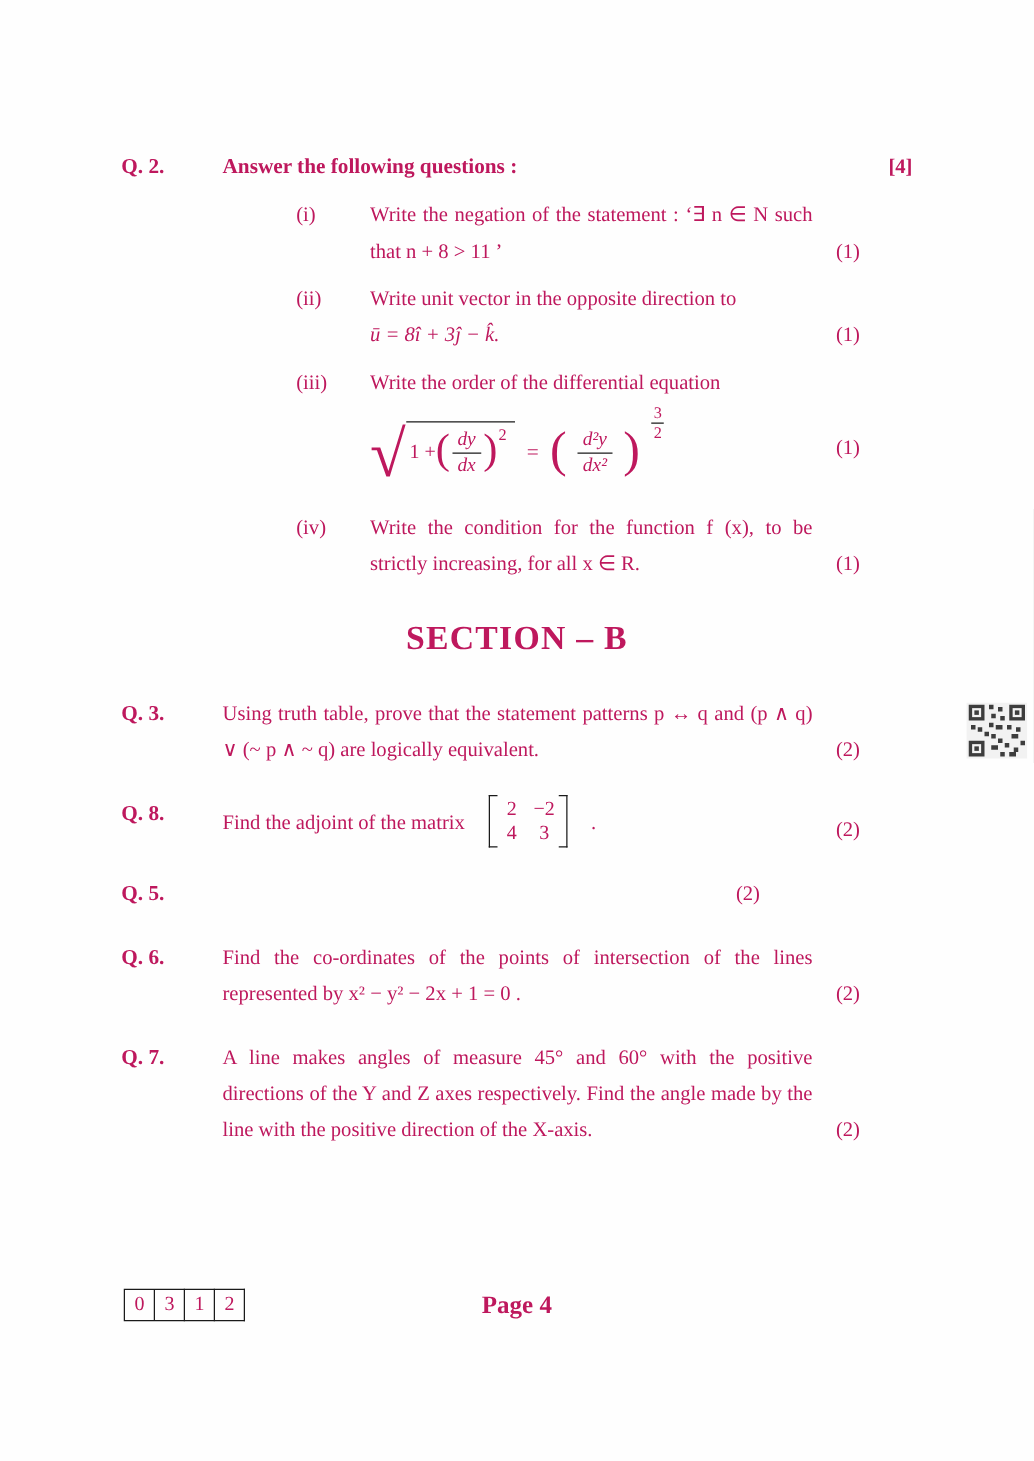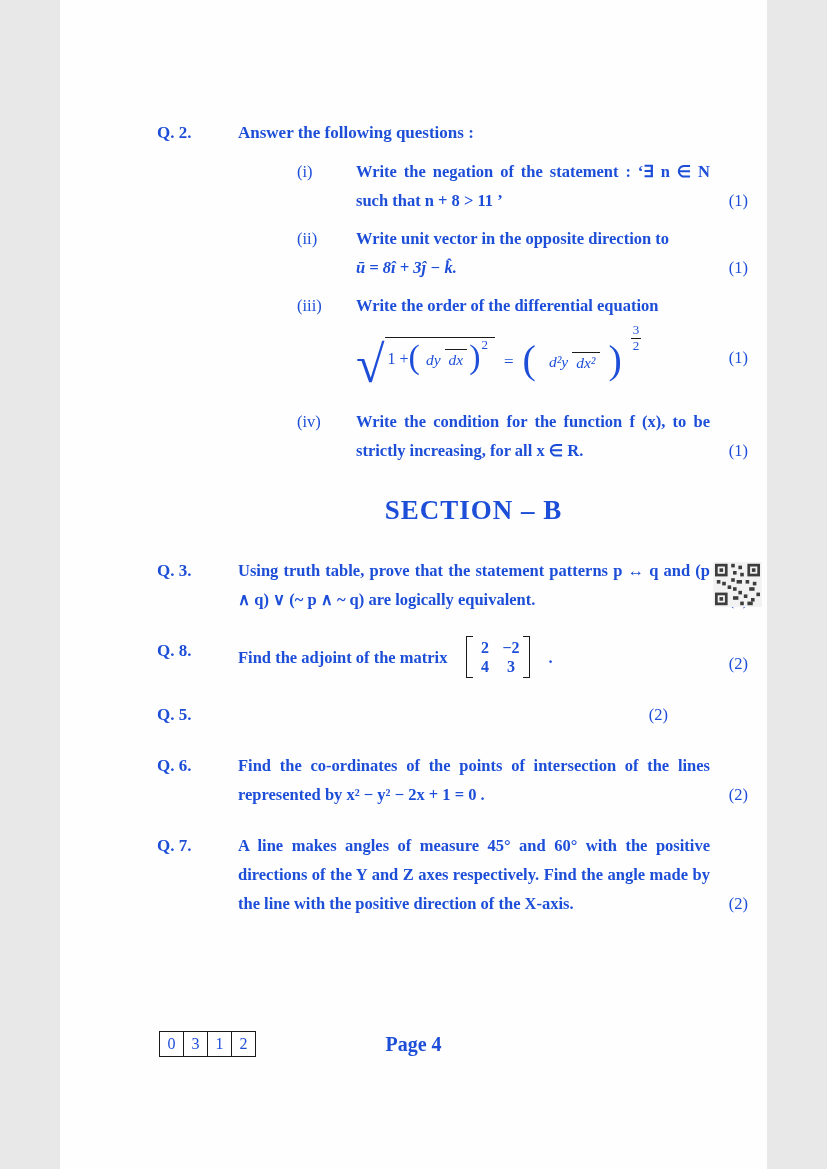--- a/index.html
+++ b/index.html
@@ -1,43 +1,43 @@
 <!DOCTYPE html>
 <html><head>
 <meta charset="utf-8">
 <style>
   html,body { margin:0; padding:0; background:#e8e8e8; }
   .page {
     position:relative;
-    width:707px; height:1169px;
+    width:827px; height:1169px;
     margin:0 auto;
     background:#fefefe;
     font-family:"Liberation Serif", serif;
-    color:#1d4ed8;
+    color:#be185d;
     overflow:hidden;
   }
   .content { position:absolute; left:97px; top:118px; width:633px; }
 
   .qrow { display:grid; grid-template-columns:81px 1fr 80px; margin-bottom:22px; }
   .qrow.tight { margin-bottom:10px; }
   .qlabel { font-weight:bold; font-size:17px; line-height:29px; }
   .qtitle { font-weight:bold; font-size:17px; line-height:29px; }
-  .qtext { font-size:16.5px; line-height:29px; text-align:justify;font-weight:bold; }
+  .qtext { font-size:16.5px; line-height:29px; text-align:justify; }
   .marks { font-size:16.5px; line-height:29px; text-align:right; align-self:end; }
   .marks.paren-mark { padding-right:42px; }
   .marks.bracket-mark { font-weight:bold; padding-right:0; align-self:start; }
   .marks.mid { padding-bottom:26px; }
 
   .subrow { display:grid; grid-template-columns:59px 1fr 80px; margin:0 0 9px 140px; }
   .sublabel { font-size:16.5px; line-height:29px; }
 
   .math { font-style:italic; }
 
   
-  .frac { display:inline-flex; flex-direction:row; align-items:center; vertical-align:middle; font-size:15.5px; line-height:1.25; margin:0 2px;justify-content:center; }
+  .frac { display:inline-flex; flex-direction:column; align-items:center; vertical-align:middle; font-size:15.5px; line-height:1.25; margin:0 2px;justify-content:center; }
   .frac .num { padding:0 4px; font-style:italic; }
   .frac .den { padding:0 4px; border-top:1.5px solid #1a1a1a; font-style:italic; }
 
   .paren { font-size:40px; font-weight:300; line-height:1; align-self:center; transform:translateY(-2px); }
   .paren.small { font-size:34px; }
   sup.pow { font-size:13px; vertical-align:top; position:relative; top:-14px; left:1px; }
 
   .exp-frac { display:inline-flex; flex-direction:column; align-items:center; font-size:13px; line-height:1.15; position:relative; top:-24px; margin-left:2px; }
   .exp-frac .eden { border-top:1.2px solid #1a1a1a; padding:0 2px; }
 

